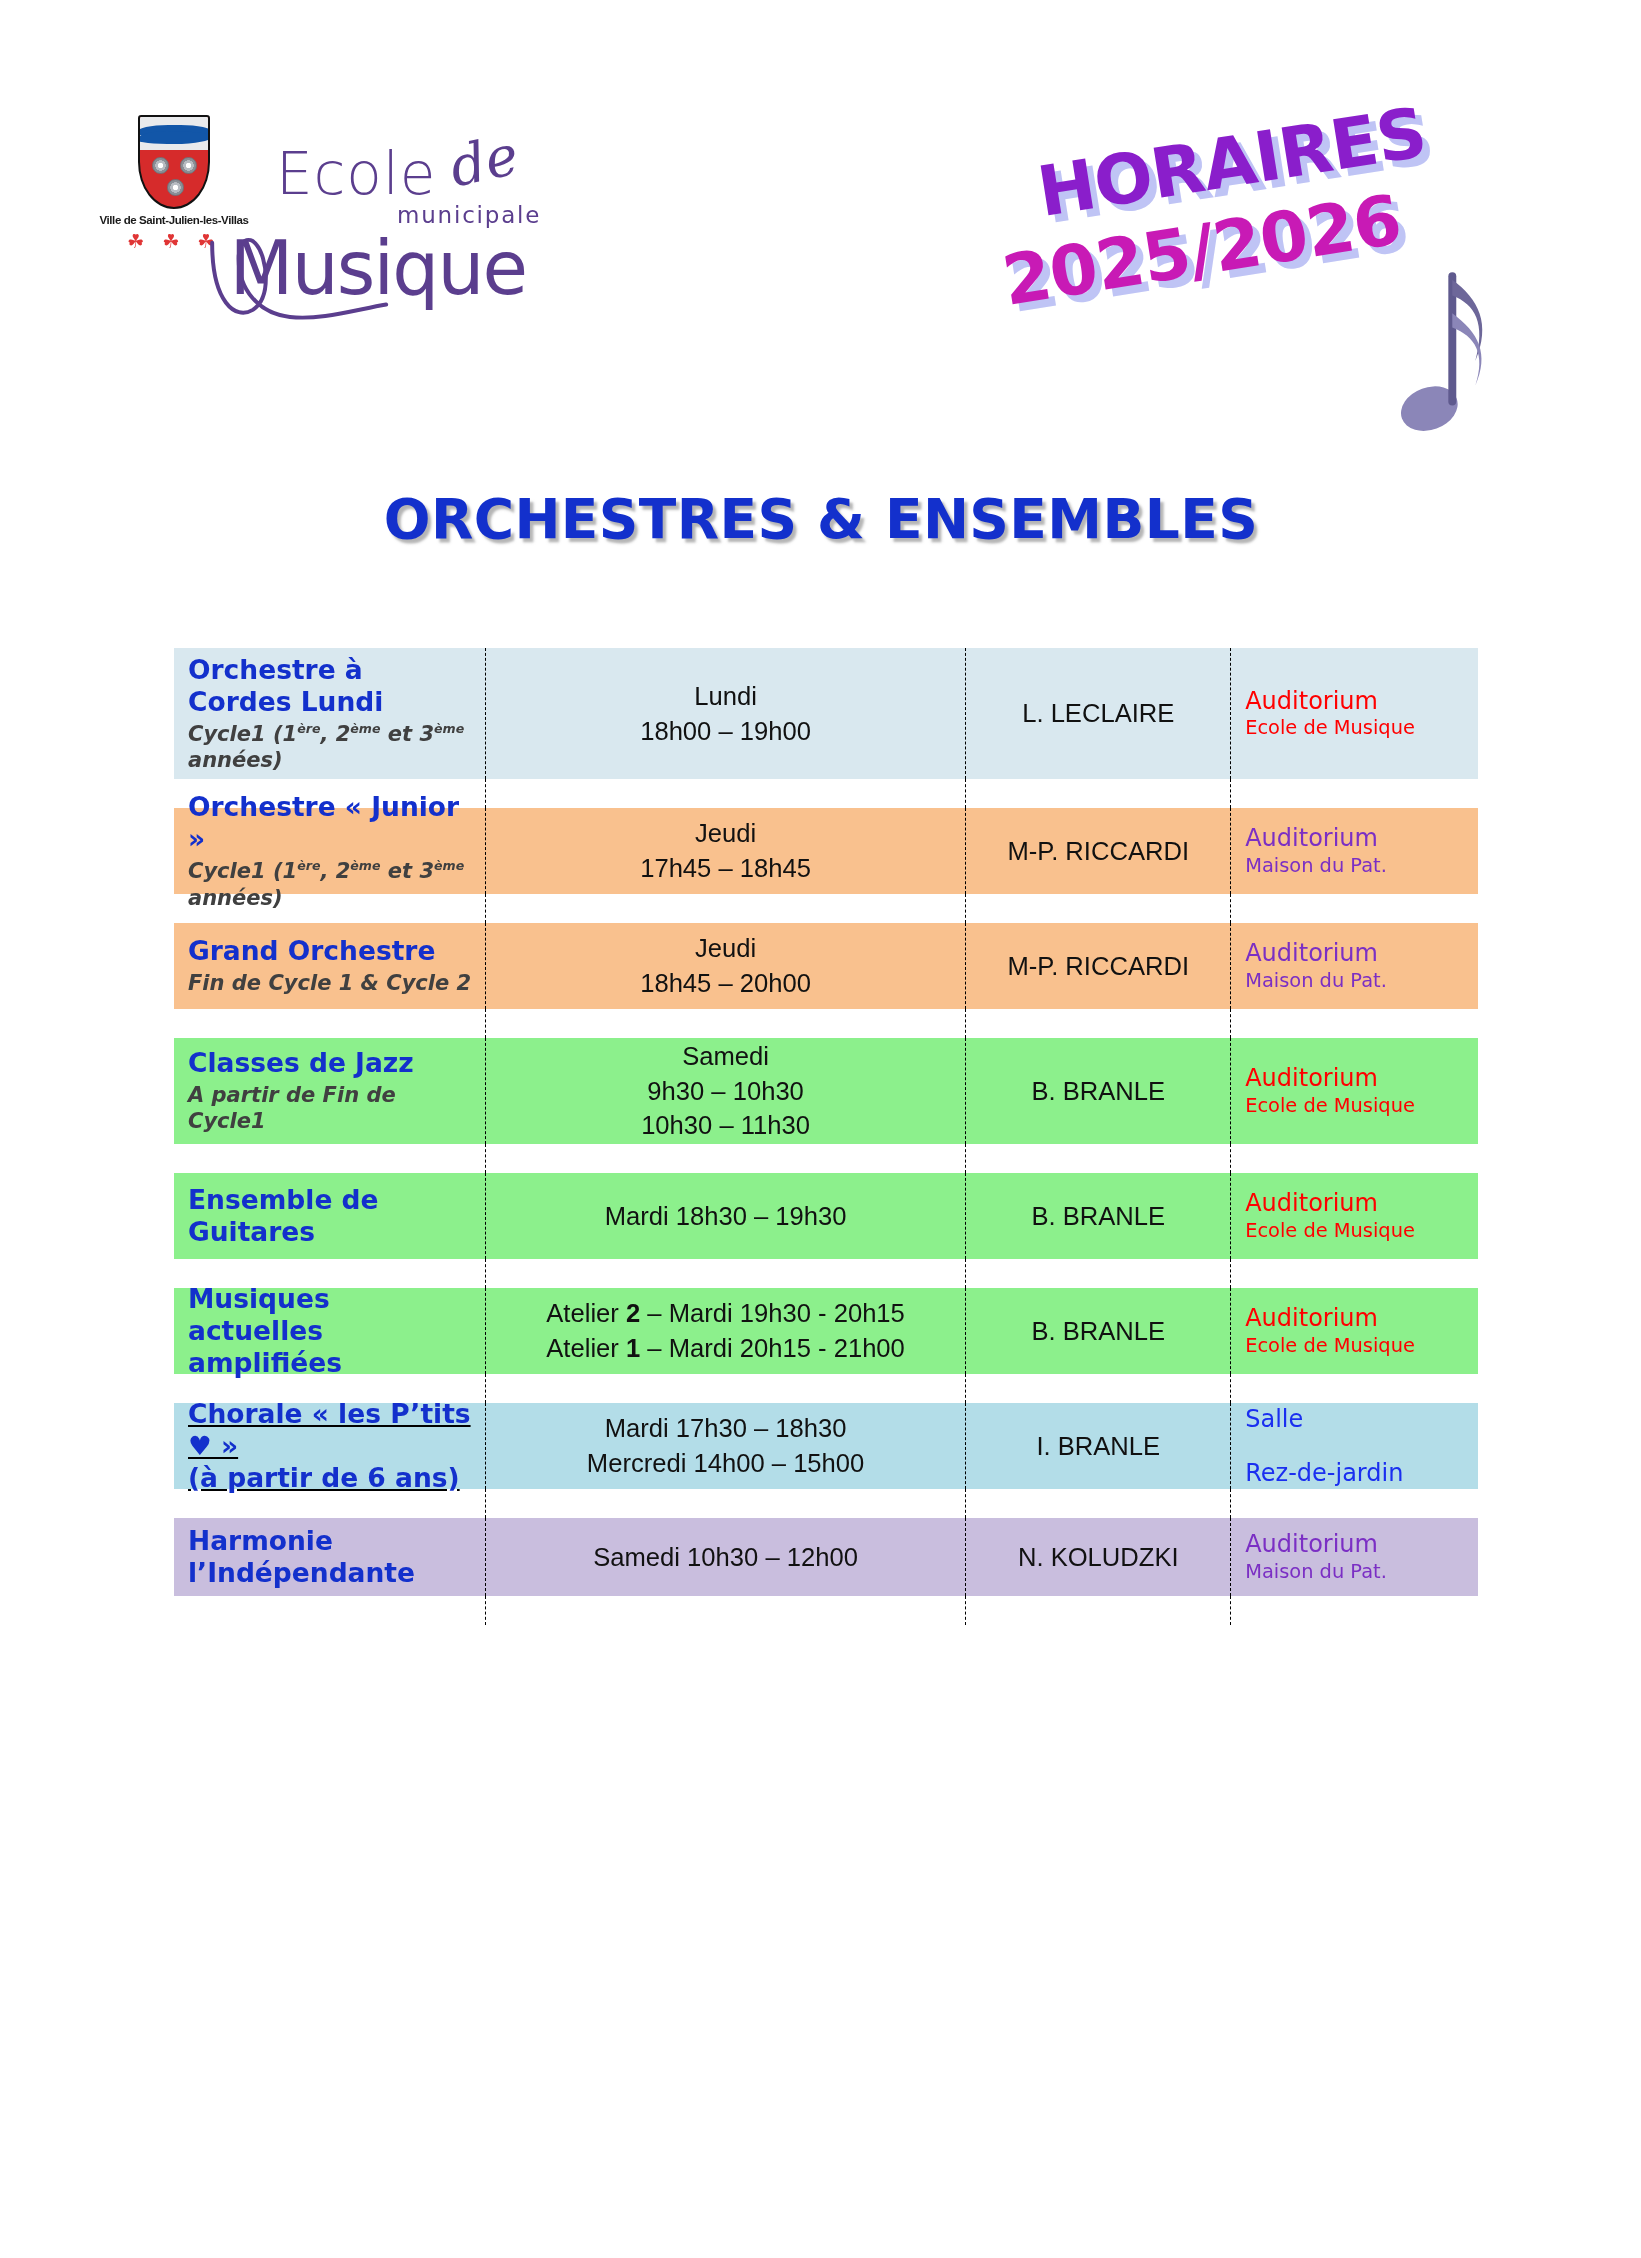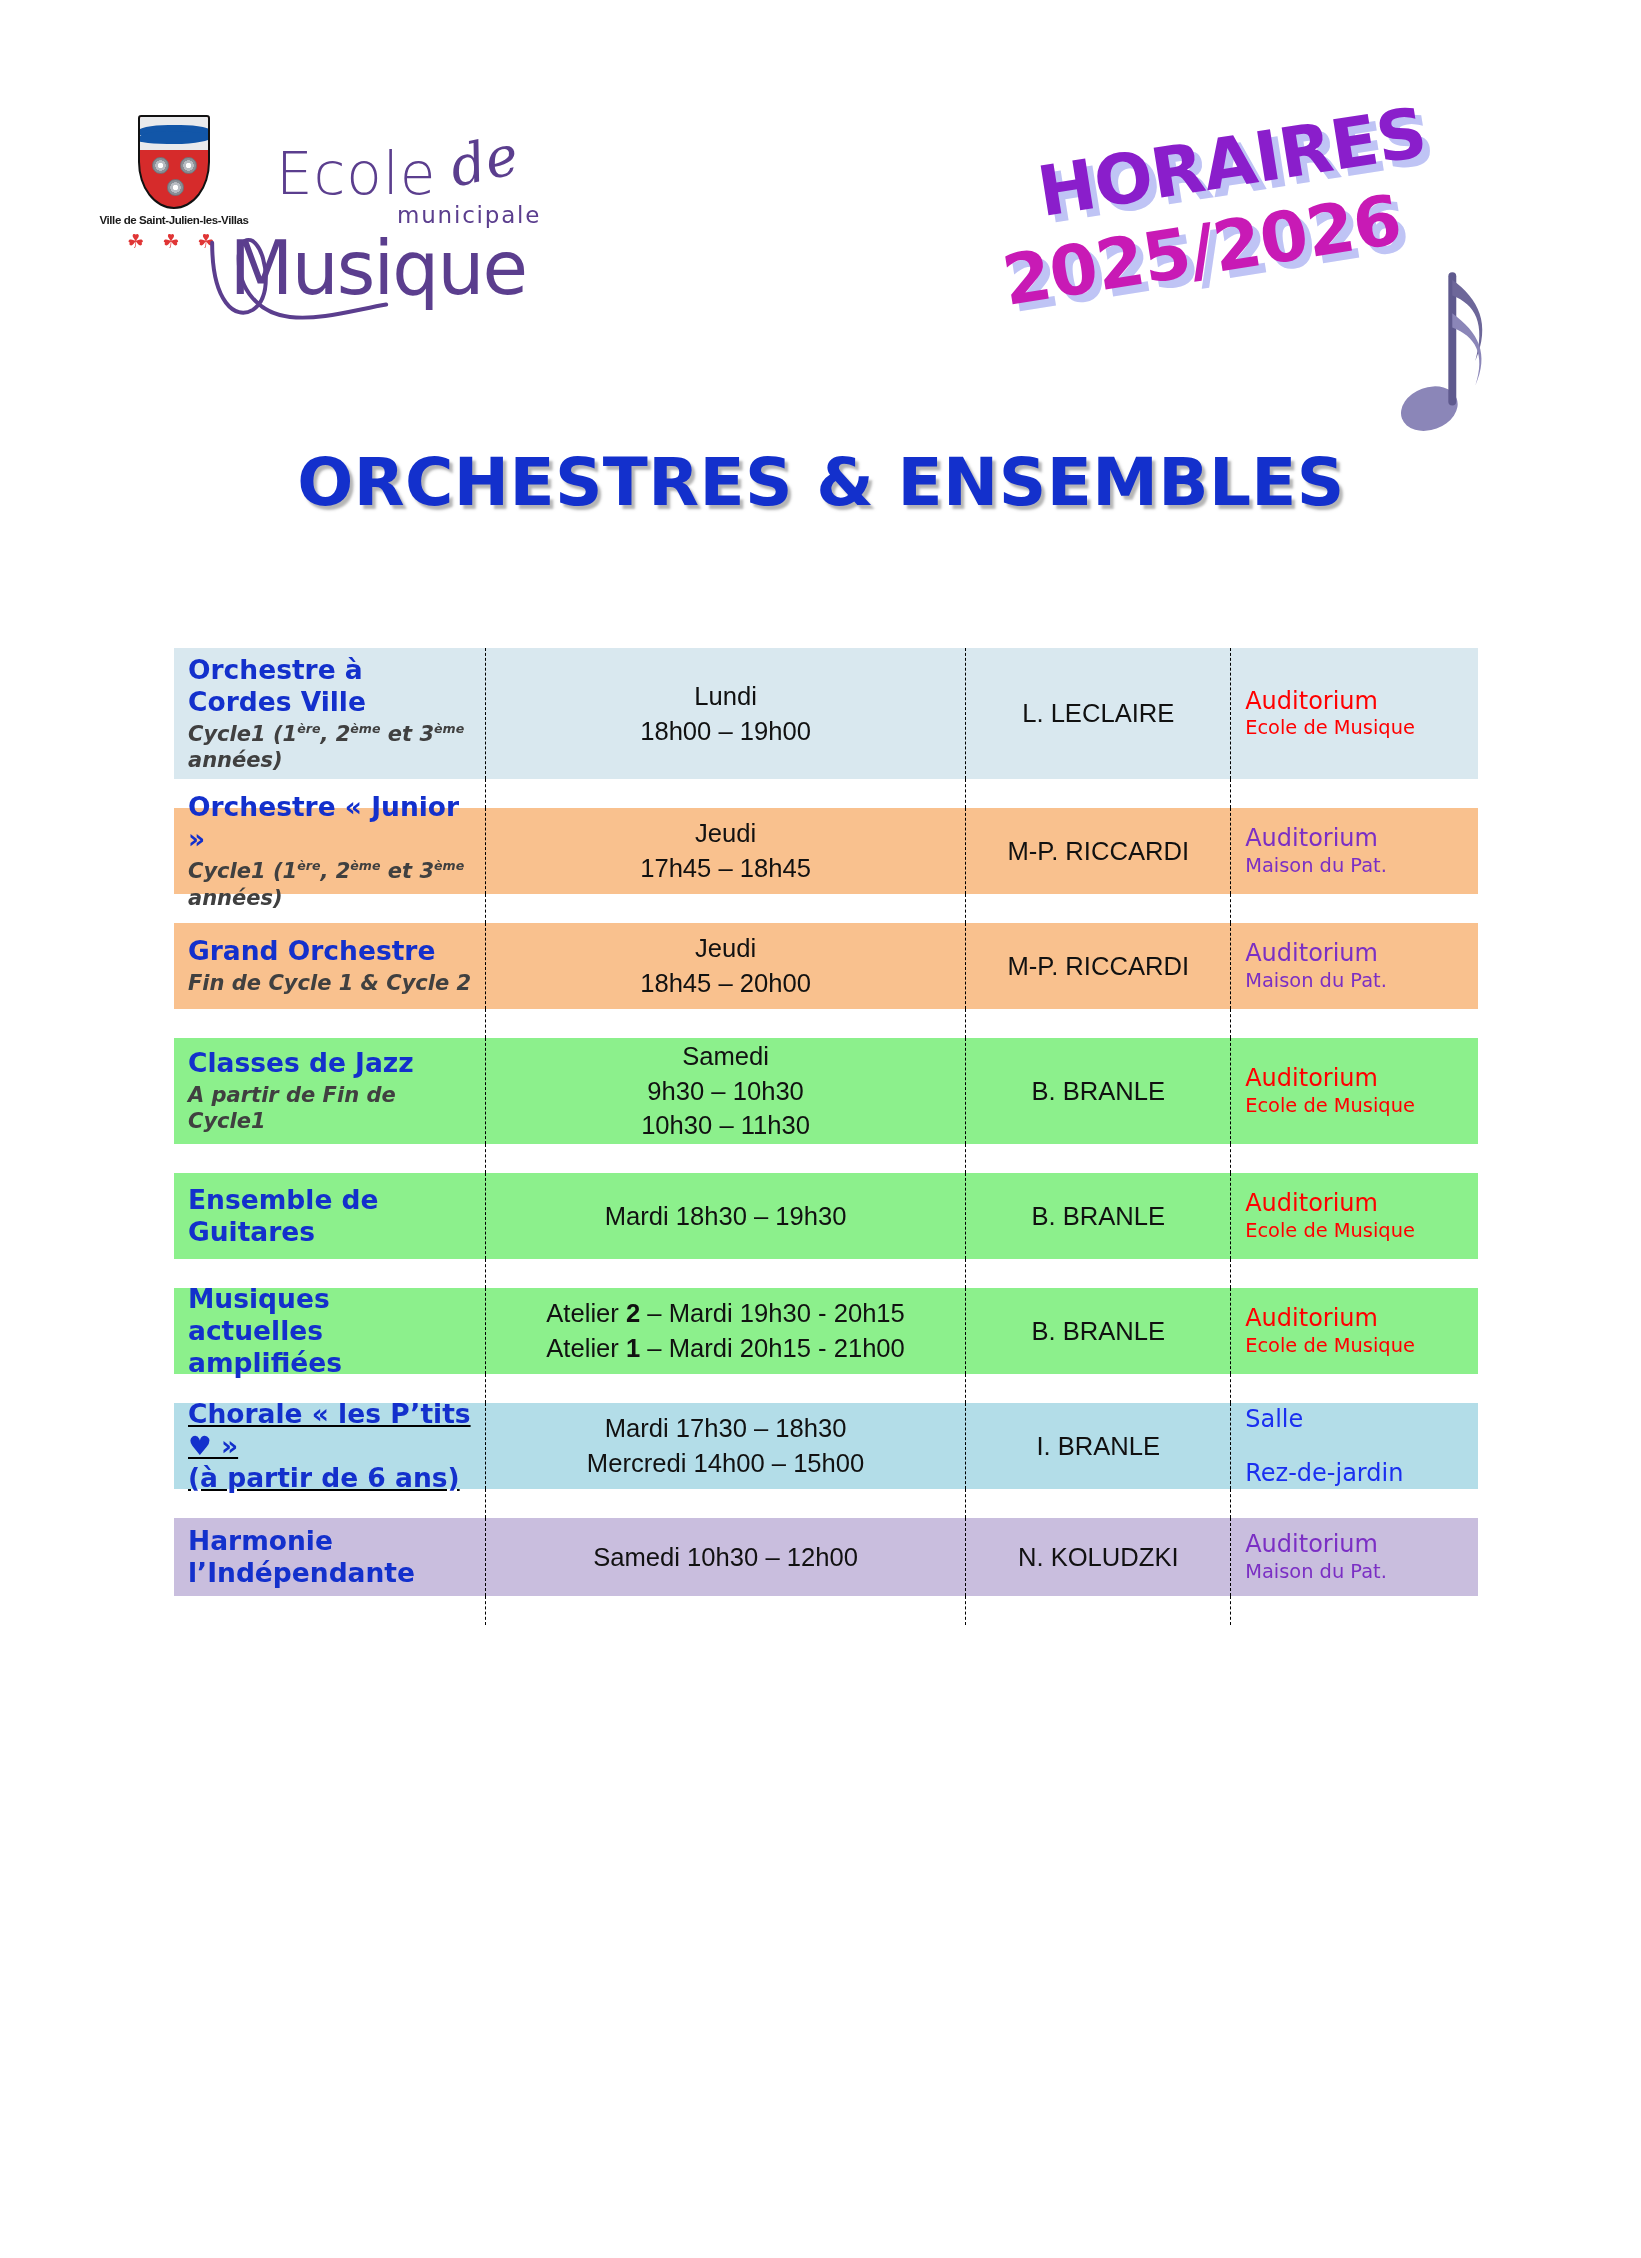--- a/index.html
+++ b/index.html
@@ -89,24 +89,24 @@
     transform: rotate(-9deg);
     text-shadow: 6.2px 8px 0 #bfc4f5;
     letter-spacing: -0.9px;
   }
   .note {
     position: absolute; left: 1394px; top: 269px; width: 106px; height: 168px;
   }
 
   
   .page-title {
-    position: absolute; left: 0; top: 444px; width: 1642px;
+    position: absolute; left: 0; top: 487px; width: 1642px;
     text-align: center;
     font-family: "DejaVu Sans", sans-serif;
-    font-size: 66px; font-weight: bold; color: #1330cc;
+    font-size: 55px; font-weight: bold; color: #1330cc;
     letter-spacing: 0.4px;
     text-shadow: 3.5px 4.4px 2.6px rgba(120,120,120,0.55);
   }
 
   
   .sched { position: absolute; left: 174px; top: 648px; width: 1304px; }
 
   .srow { display: flex; width: 1304px; align-items: stretch; }
 
   .cell {
@@ -194,21 +194,21 @@
       <path d="M66 50 C 96 72, 108 96, 92 132 C 104 96, 92 76, 66 66 Z" fill="#8b86b8"></path>
     </svg>
   </div>
 
   <div class="page-title">ORCHESTRES &amp; ENSEMBLES</div>
 
   <div class="sched" id="schedule">
       <div class="srow" style="height: 131px;">
         <div class="cell c1" style="background: rgb(217, 232, 239);">
           <div class="name">Orchestre à</div>
-          <div class="name">Cordes Ville</div>
+          <div class="name">Cordes Lundi</div>
           <div class="sub">Cycle1 (1<sup>ère</sup>, 2<sup>ème</sup> et 3<sup>ème</sup> années)</div>
         </div>
         <div class="cell c2" style="background: rgb(217, 232, 239);">
           <div class="when">Lundi</div>
           <div class="when">18h00 – 19h00</div>
         </div>
         <div class="cell c3" style="background: rgb(217, 232, 239);">
           <div class="who">L. LECLAIRE</div>
         </div>
         <div class="cell c4" style="background: rgb(217, 232, 239);">

